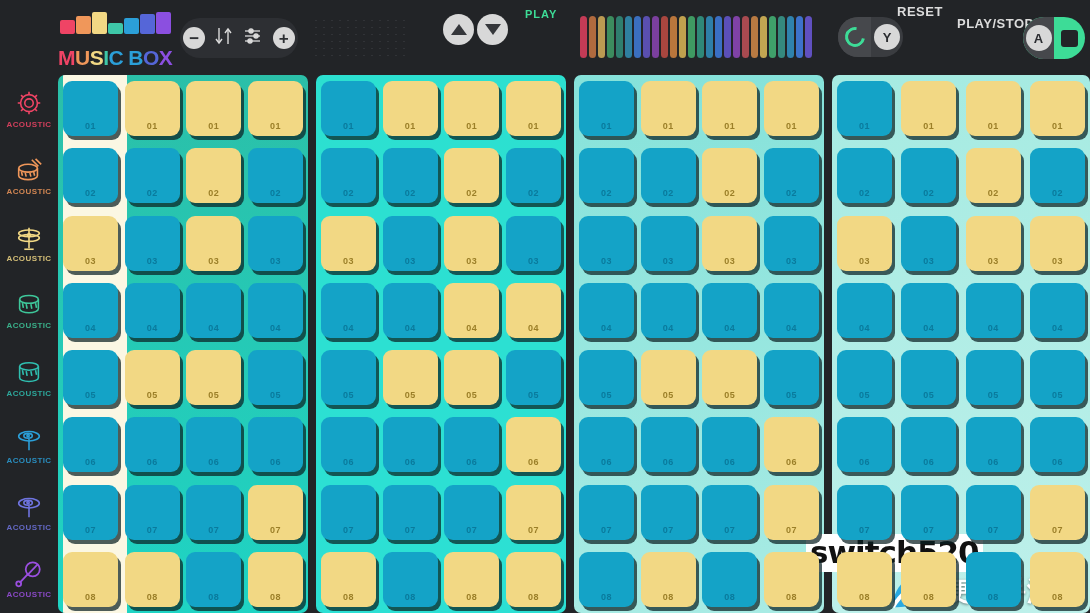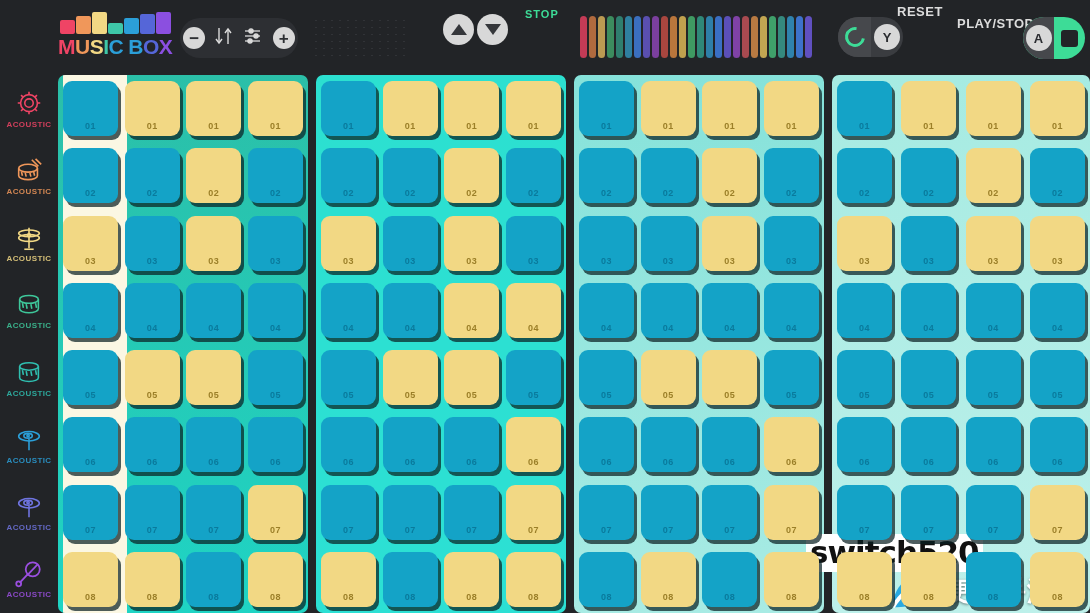--- a/index.html
+++ b/index.html
@@ -17,21 +17,21 @@
     background: #222427;
     display: flex; align-items: center;
   }
 
   
   .logo-wrap { position: absolute; left: 58px; top: 12px; width: 118px; height: 50px; }
   .logo-bars { display: flex; align-items: flex-end; height: 22px; gap: 1px; padding-left: 2px;}
   .logo-bars i { display: block; border-radius: 2px; }
   .logo-text {
     font-size: 21px; font-weight: bold; letter-spacing: -0.5px;
-    line-height: 24px; margin-top: 1px; white-space: nowrap;
+    line-height: 24px; margin-top: 12px; white-space: nowrap;
   }
   .logo-text span { display: inline-block; }
 
   
   .toolpill {
     position: absolute; left: 180px; top: 18px;
     width: 118px; height: 40px; border-radius: 20px;
     background: #2d2f33;
     display: flex; align-items: center; justify-content: space-around;
   }
@@ -185,21 +185,21 @@
     <div class="grille"></div>
 
     <div class="tempo-group">
       <div class="tempo-btn">
           <div class="tri-up"></div>
         </div>
       <div class="tempo-btn">
           <div class="tri-dn"></div>
         </div>
     </div>
-    <div class="tempo-label">STOP</div>
+    <div class="tempo-label">PLAY</div>
 
     <div class="eq" id="eq">
         <i style="background: rgb(195, 59, 86);"></i>
         <i style="background: rgb(176, 106, 62);"></i>
         <i style="background: rgb(187, 154, 82);"></i>
         <i style="background: rgb(60, 140, 94);"></i>
         <i style="background: rgb(47, 126, 110);"></i>
         <i style="background: rgb(47, 127, 160);"></i>
         <i style="background: rgb(59, 111, 191);"></i>
         <i style="background: rgb(90, 79, 176);"></i>

